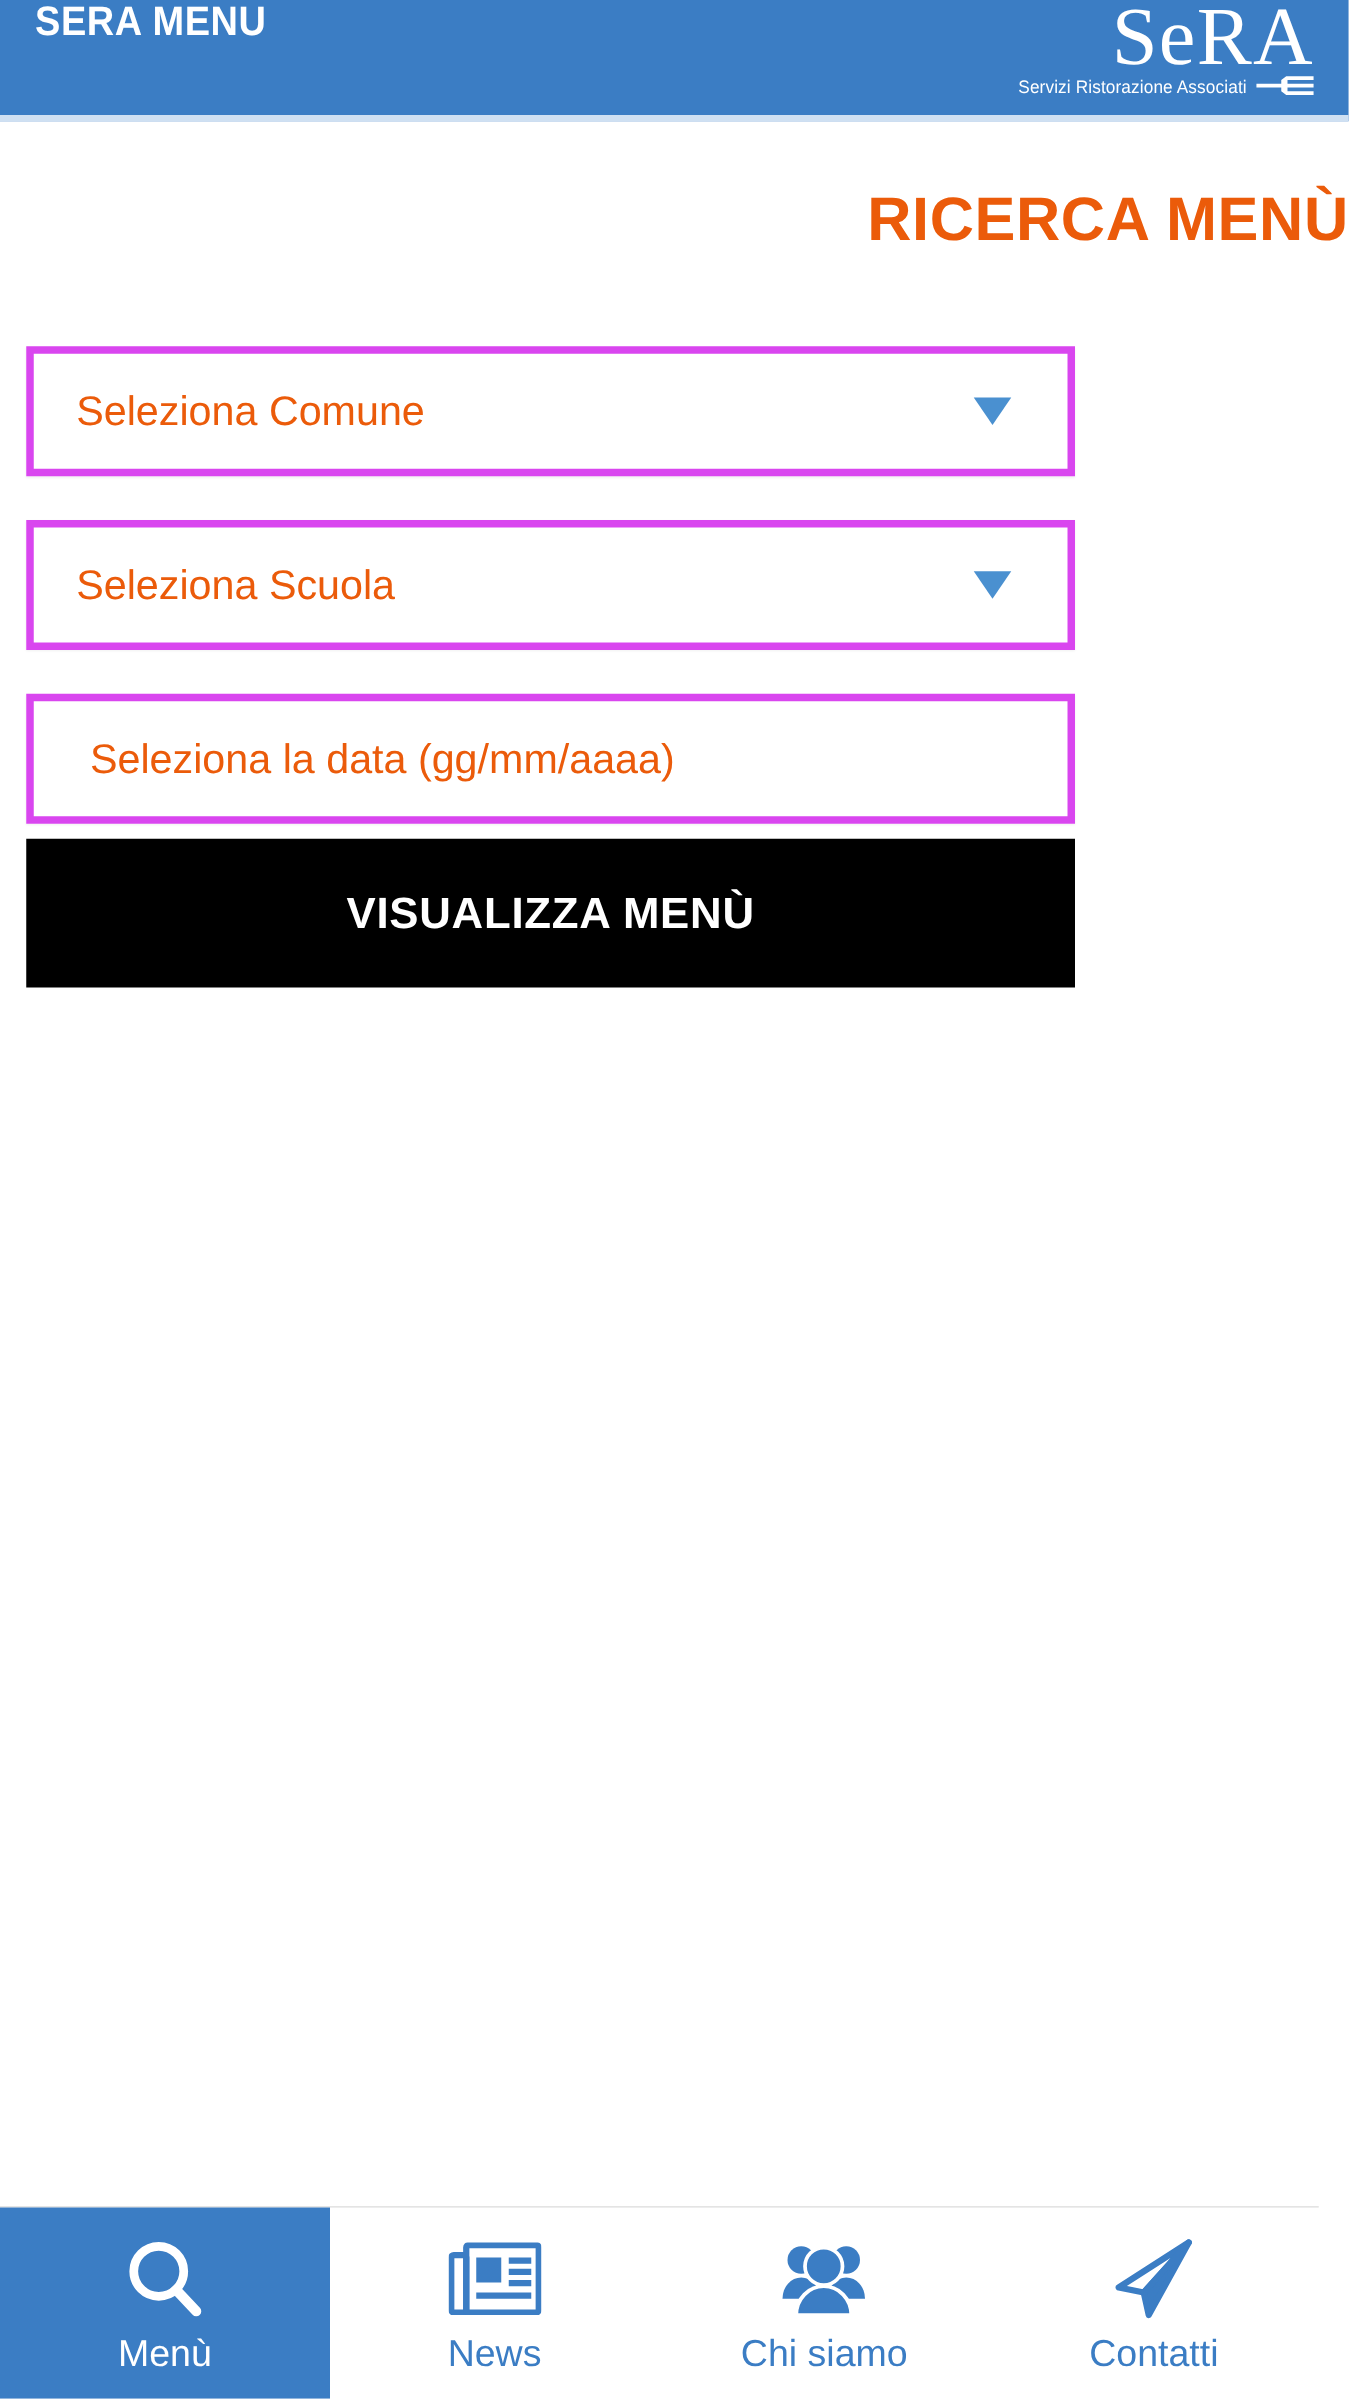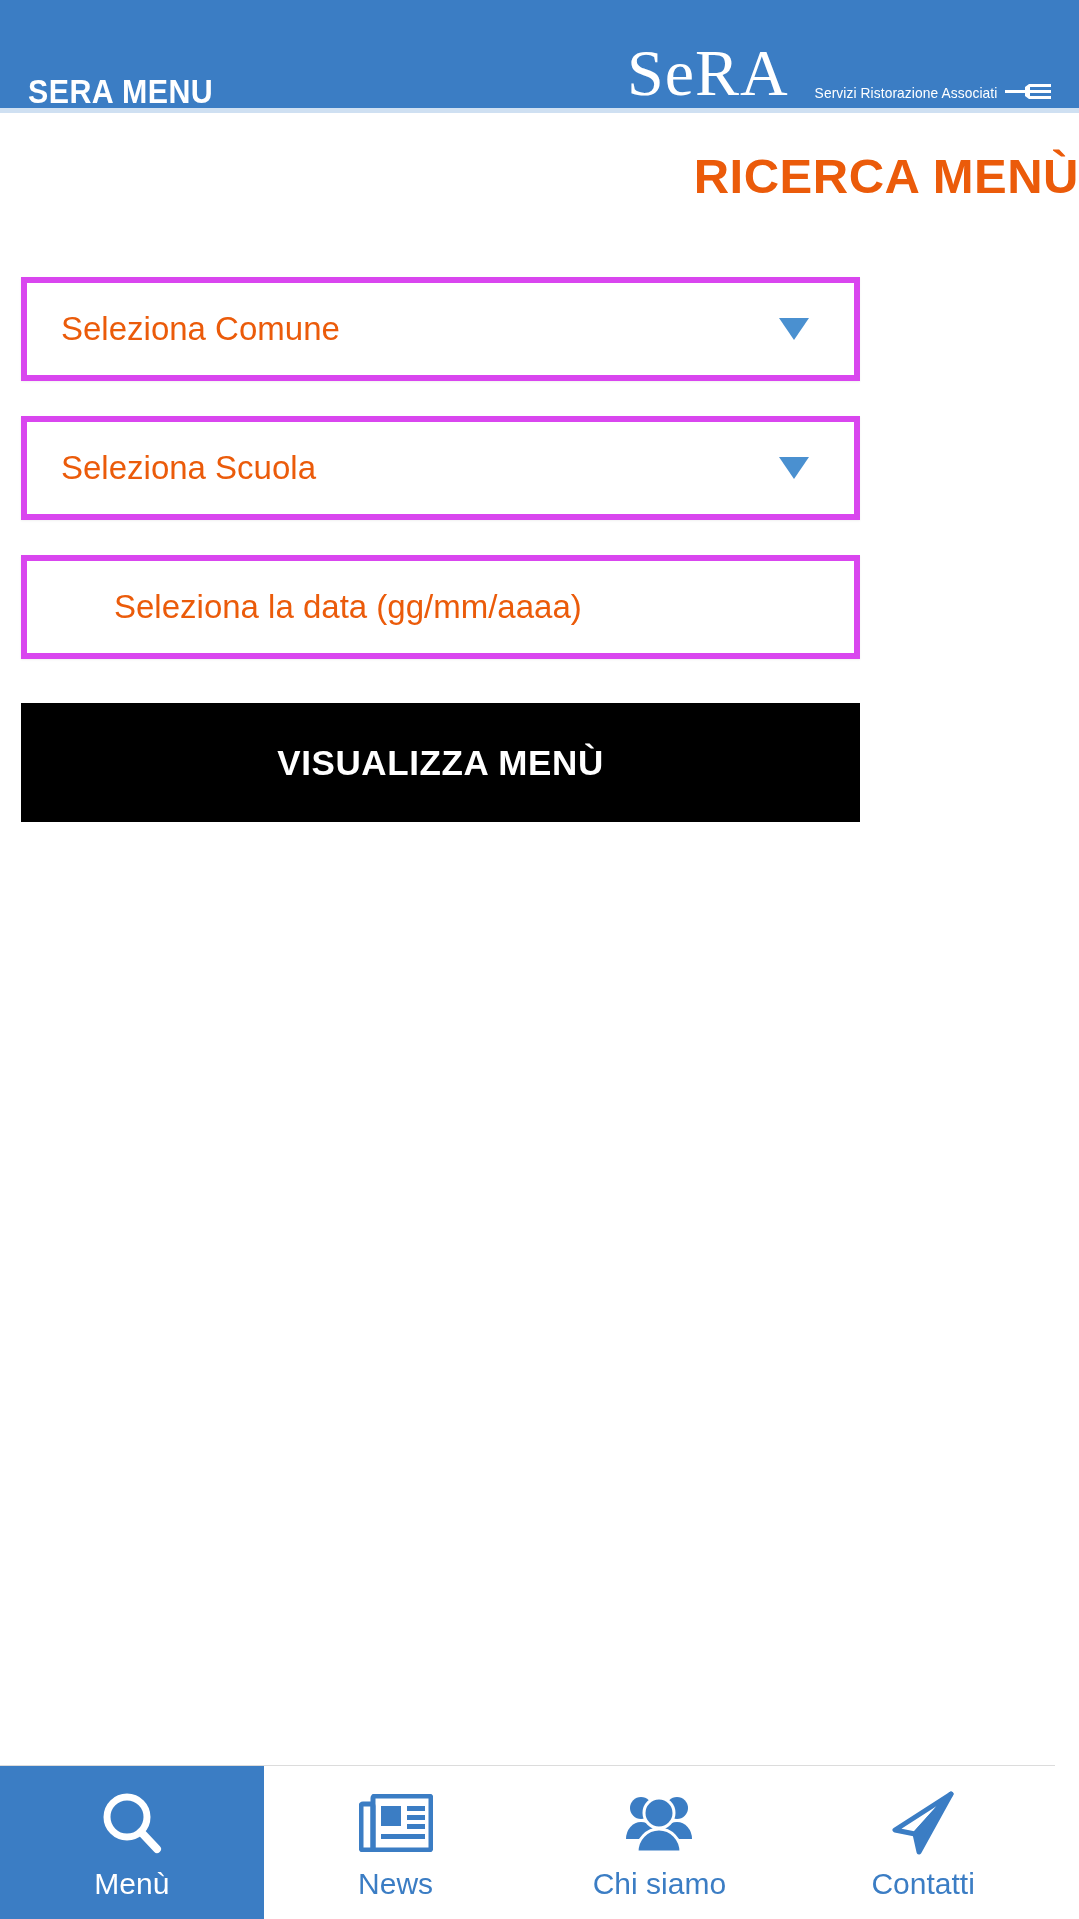--- a/index.html
+++ b/index.html
@@ -14,48 +14,47 @@
     background: #ffffff;
     position: relative;
     overflow: hidden;
   }
 
   
   .app-header {
     position: absolute;
     top: 0; left: 0;
     width: 1079px;
-    height: 113px;
+    height: 97px;
     background: #3b7dc4;
     border-bottom: 5px solid #cfe0f2;
     display: flex;
-    align-items: flex-end;
+    align-items: flex-start;
     justify-content: space-between;
     padding: 0 24px 0 28px;
   }
 
   .app-title {
     color: #ffffff;
     font-size: 33px;
     font-weight: bold;
     letter-spacing: 0.5px;
     line-height: 1;
     transform: scaleX(0.92);
     transform-origin: left center;
     white-space: nowrap;
   }
 
   .brand-logo {
     display: flex;
-    flex-direction: row;
+    flex-direction: column;
     align-items: flex-end;
     justify-content: center;
     padding-right: 4px;
     padding-bottom: 4px;
-    gap: 16px;
   }
 
   .brand-wordmark {
     font-family: "Liberation Serif", serif;
     color: #ffffff;
     font-size: 66px;
     line-height: 0.92;
     letter-spacing: 1px;
     font-weight: 400;
     white-space: nowrap;
@@ -105,21 +104,21 @@
     width: 839px;
     height: 104px;
     background: #ffffff;
     border: 6px solid #d946ef;
     box-shadow: 0 1px 2px rgba(0,0,0,0.06);
     display: flex;
     align-items: center;
     margin-bottom: 35px;
   }
 
-  .field-box.date-field { margin-bottom: 44px; padding-left: 42px; }
+  .field-box.date-field { margin-bottom: 12px; }
 
   .field-label {
     color: #eb5b0a;
     font-size: 33px;
     padding-left: 34px;
     white-space: nowrap;
   }
 
   .field-box.date-field .field-label { padding-left: 45px; }
 

